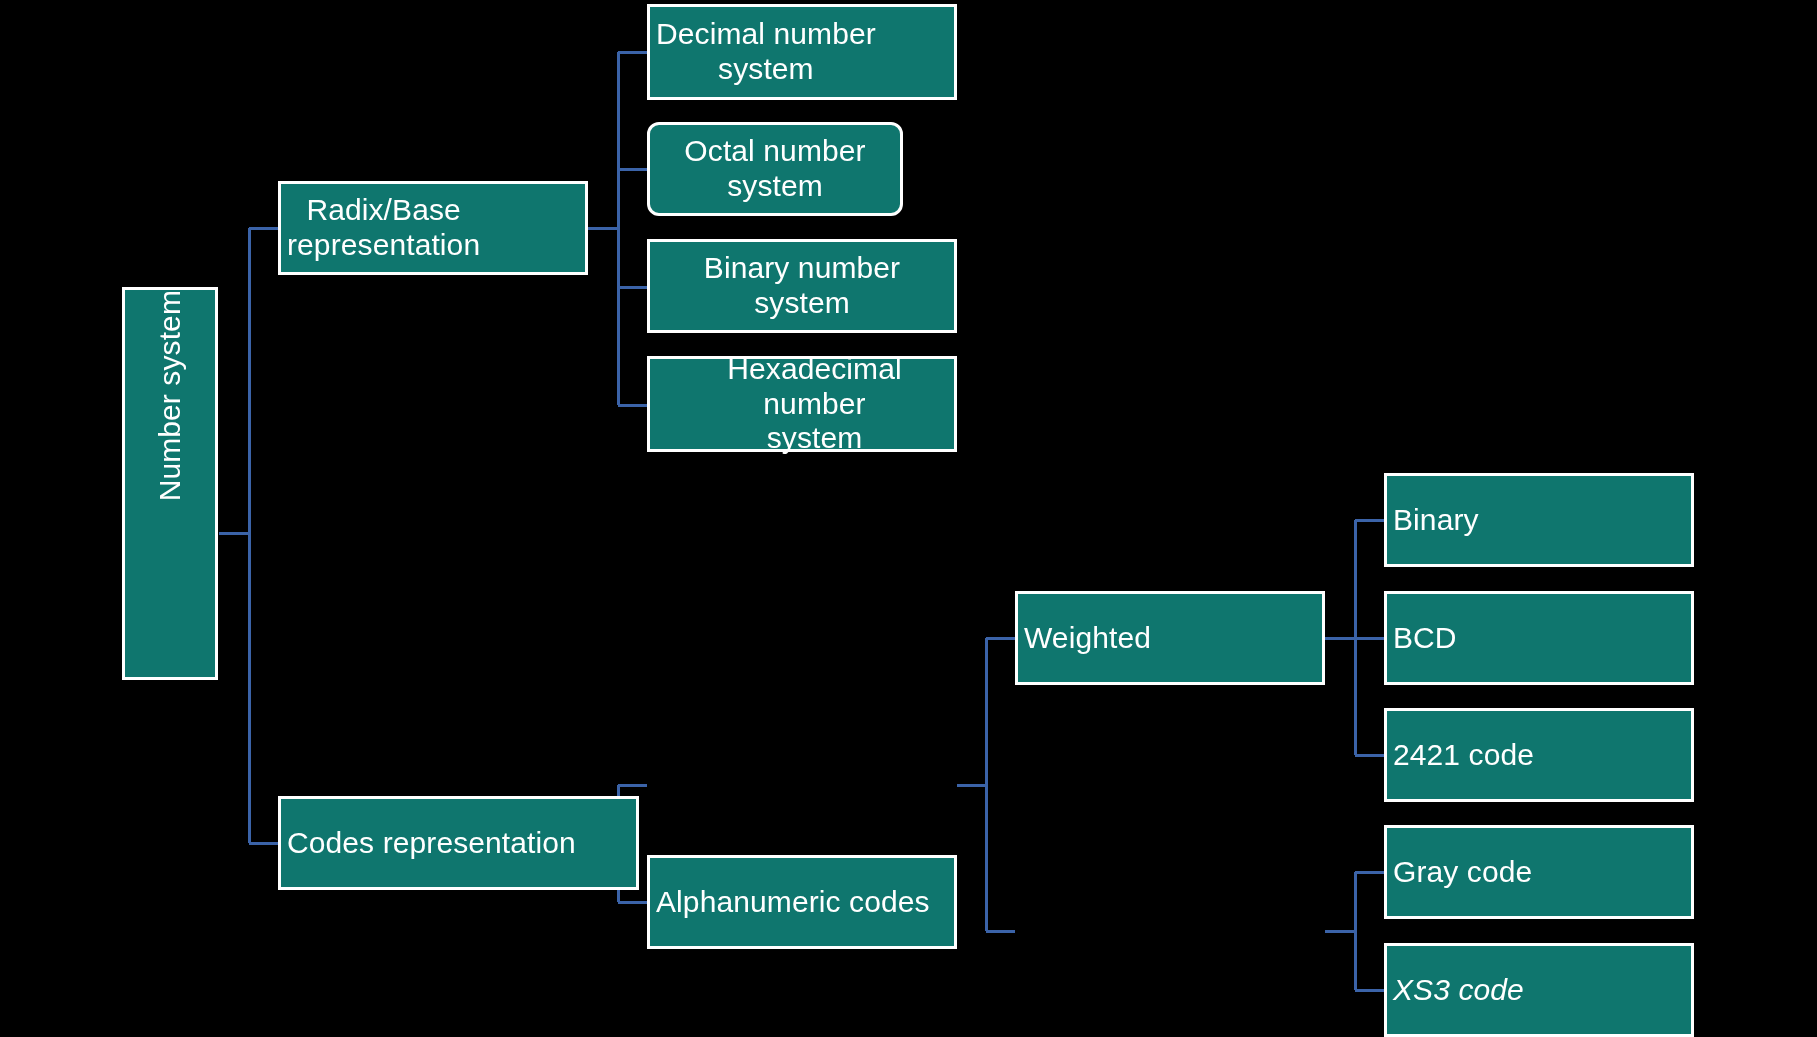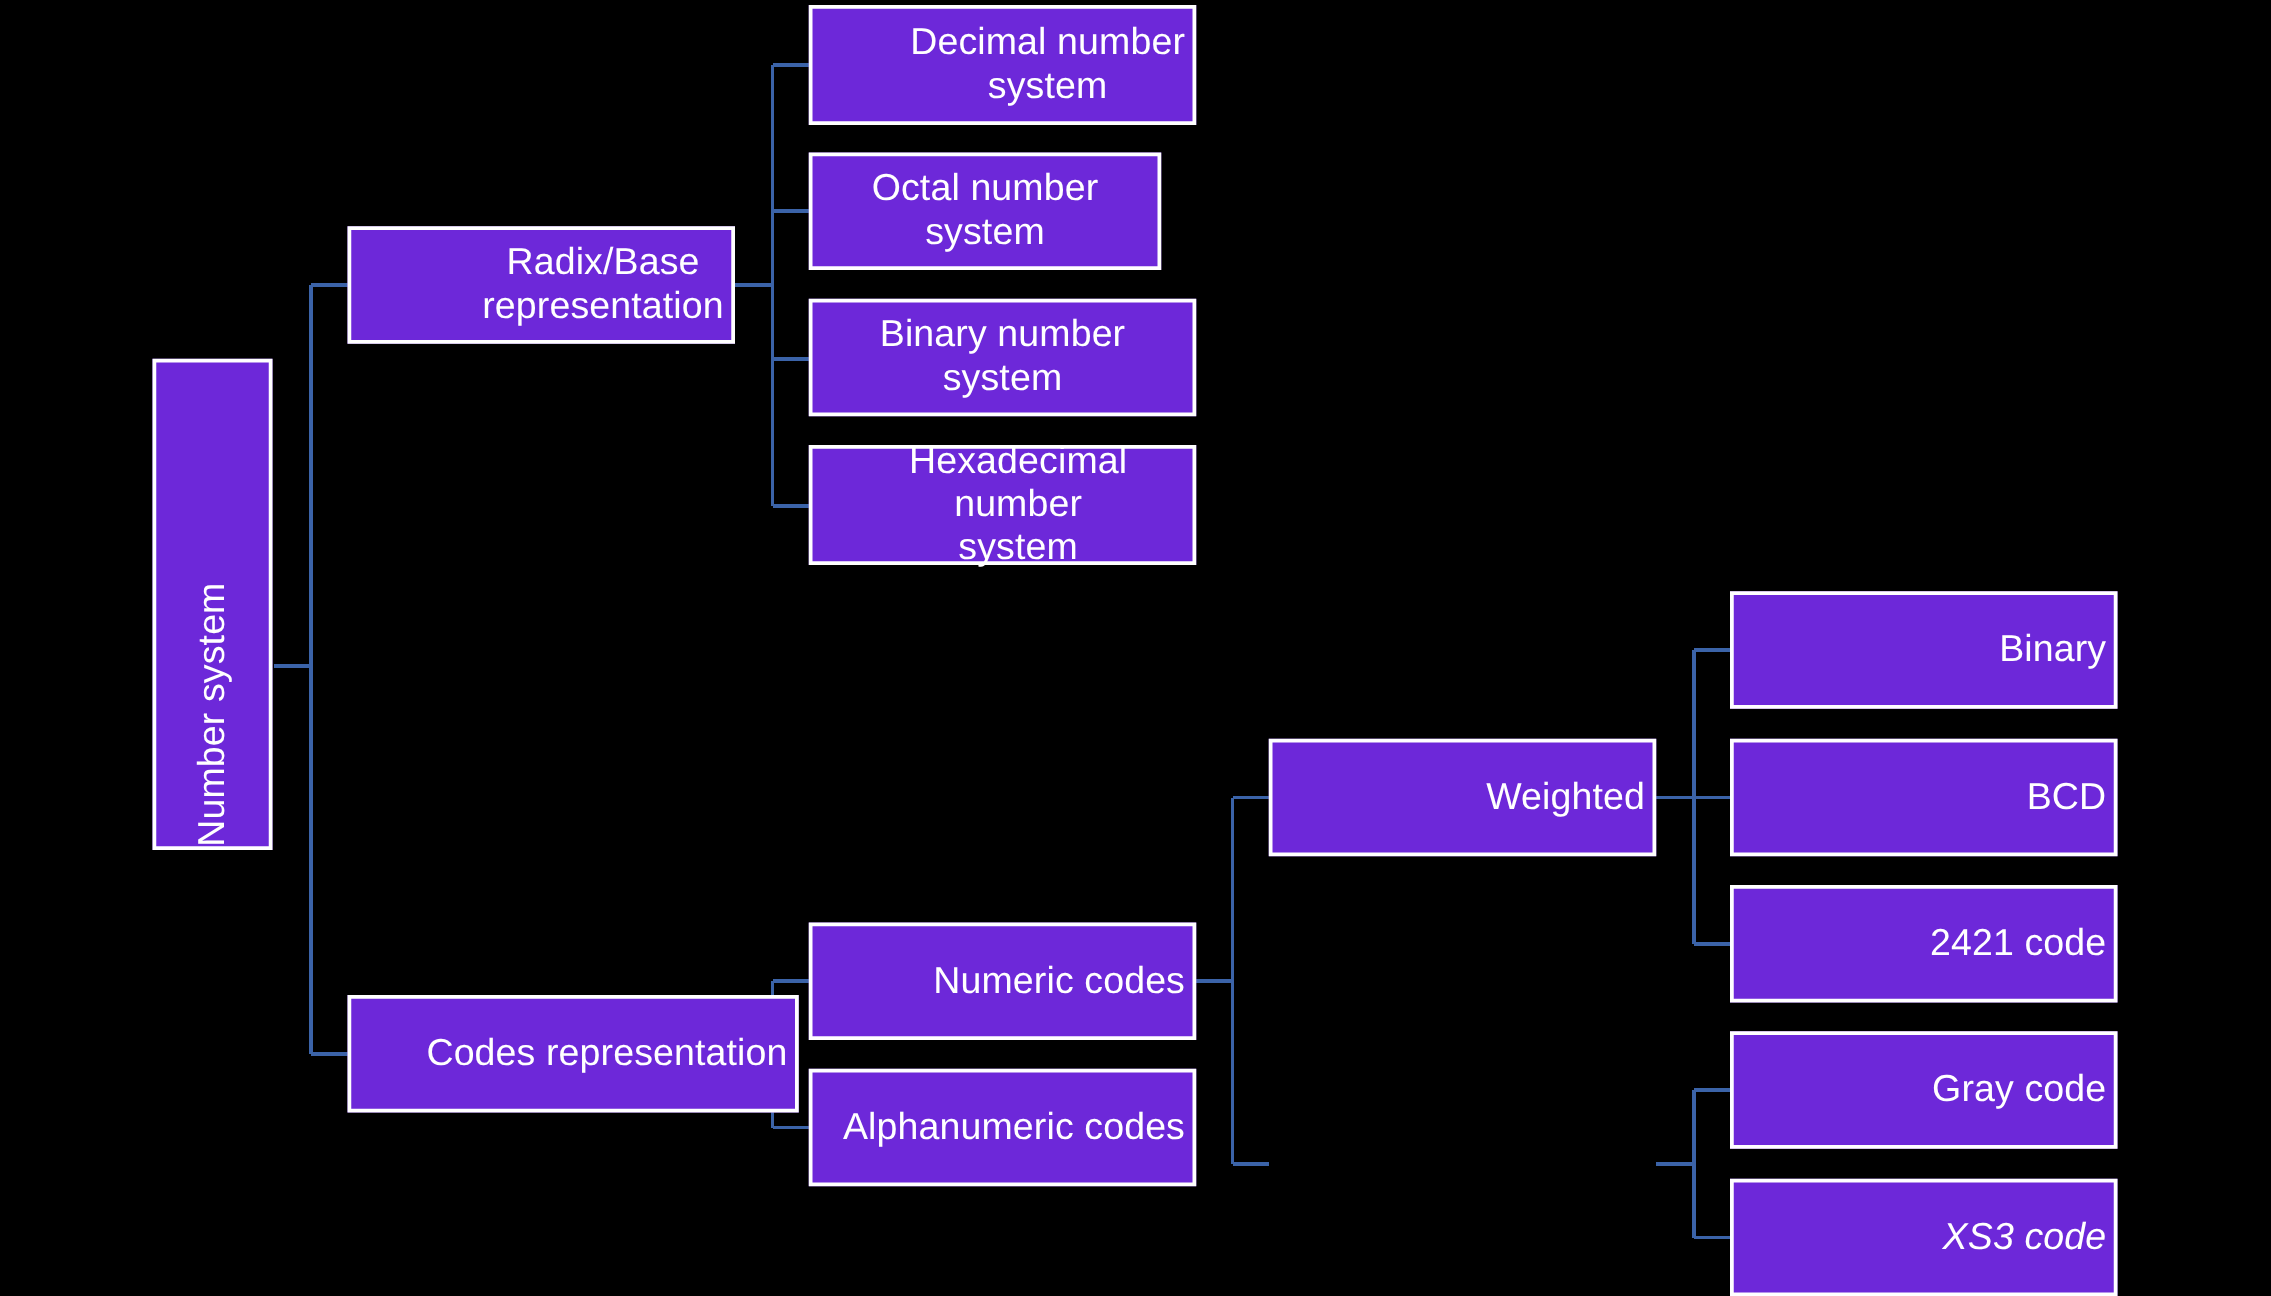--- a/index.html
+++ b/index.html
@@ -24,25 +24,25 @@
     width: 1817px;
     height: 1037px;
     z-index: 1;
     pointer-events: none;
   }
   
   .node {
     position: absolute;
     z-index: 2;
     box-sizing: border-box;
-    background: #6d28d9;
+    background: #0f766e;
     border: 3px solid #ffffff;
     display: flex;
     align-items: center;
-    justify-content: flex-end;
+    justify-content: flex-start;
     text-align: center;
   }
   .node .label {
     color: #ffffff;
     font-size: 30px;
     line-height: 1.16;
     font-weight: 400;
     letter-spacing: 0.1px;
     padding: 0 6px;
     white-space: pre-line;
@@ -111,36 +111,33 @@
 
   <div class="node" style="left:278px; top:796px; width:361px; height:94px;">
     <span class="label">Codes representation</span>
   </div>
 
   <div class="node" style="left:647px; top:4px; width:310px; height:96px;">
     <span class="label">Decimal number
 system</span>
   </div>
 
-  <div class="node" style="left:647px; top:122px; width:282px; height:94px;">
+  <div class="node" style="left:647px; top:122px; width:256px; height:94px;border-radius:12px;">
     <span class="label">Octal number system</span>
   </div>
 
   <div class="node" style="left:647px; top:239px; width:310px; height:94px;">
     <span class="label">Binary number system</span>
   </div>
 
   <div class="node" style="left:647px; top:356px; width:310px; height:96px;padding-left:25px;">
     <span class="label">Hexadecimal number
 system</span>
   </div>
 
-  <div class="node" style="left:647px; top:738px; width:310px; height:94px;">
-    <span class="label">Numeric codes</span>
-  </div>
 
   <div class="node" style="left:647px; top:855px; width:310px; height:94px;">
     <span class="label">Alphanumeric codes</span>
   </div>
 
   <div class="node" style="left:1015px; top:591px; width:310px; height:94px;">
     <span class="label">Weighted</span>
   </div>
 
 

